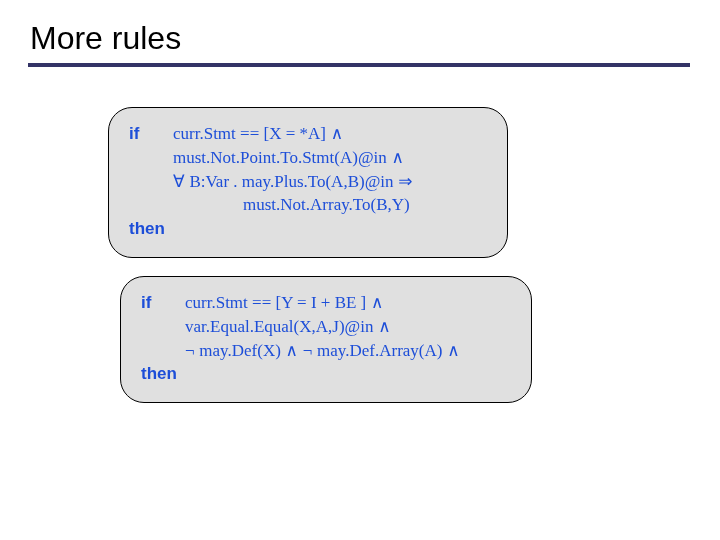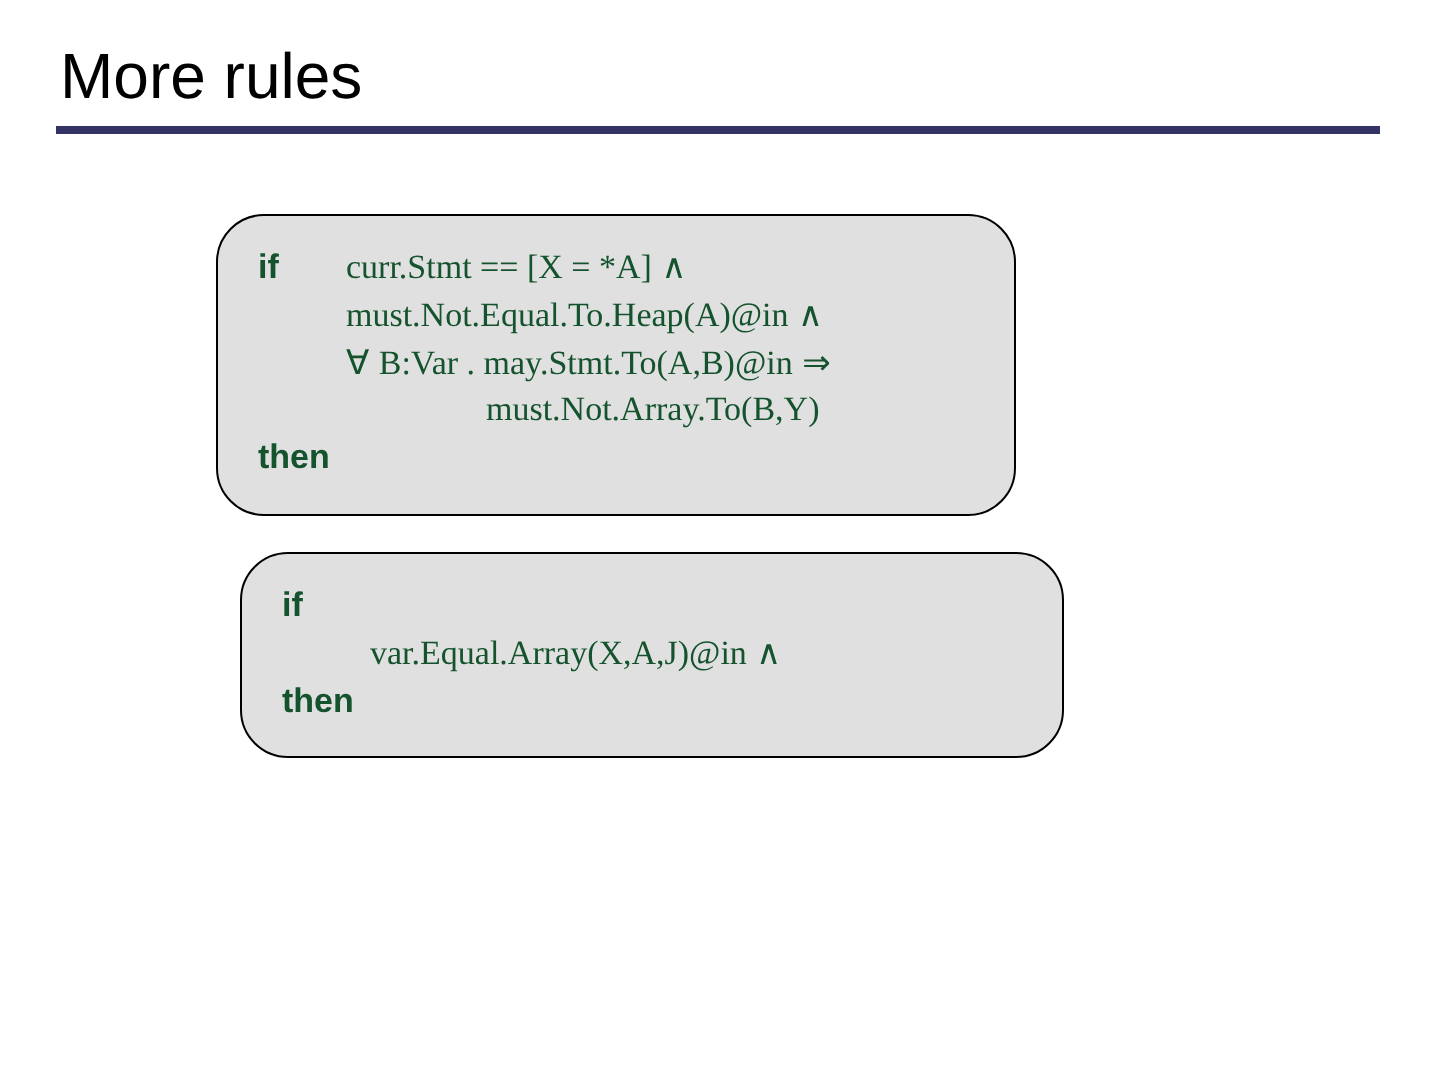--- a/index.html
+++ b/index.html
@@ -26,21 +26,21 @@
     background: #333366;
     width: 662px;
     margin-left: 0;
   }
   .card {
     background: #e0e0e0;
     border: 1.5px solid #000;
     border-radius: 24px;
     padding: 14px 20px 16px 20px;
     width: 400px;
-    color: #14532d;
+    color: #1d4ed8;
     font-size: 17px;
     line-height: 1.4;
     margin-left: 80px;
   }
   .card-1 { margin-top: 40px; }
   .card-2 { margin-top: 18px; margin-left: 92px; width: 412px; }
   .kw { font-weight: 700; font-style: normal; font-family: Arial, sans-serif; }
   .pred { font-family: "Times New Roman", Times, serif; }
   .sym { font-family: "Times New Roman", Times, serif; font-style: normal; }
   .row { display: flex; }
@@ -60,51 +60,66 @@
     <div class="row">
       <div class="ifcol"><span class="kw">if</span></div>
       <div class="body">
         <span class="pred">curr.Stmt == </span><span class="sym">[X = *A]</span>
         <span class="sym">∧</span>
       </div>
     </div>
     <div class="row">
       <div class="ifcol"></div>
       <div class="body">
-        <span class="pred">must.Not.Equal.To.Heap(A)@in</span>
+        <span class="pred">must.Not.Point.To.Stmt(A)@in</span>
         <span class="sym">∧</span>
       </div>
     </div>
     <div class="row">
       <div class="ifcol"></div>
       <div class="body">
         <span class="sym">∀</span>
-        <span class="pred">B:Var . may.Stmt.To(A,B)@in</span>
+        <span class="pred">B:Var . may.Plus.To(A,B)@in</span>
         <span class="sym">⇒</span>
       </div>
     </div>
     <div class="row">
       <div class="ifcol"></div>
       <div class="body indent2">
         <span class="pred">must.Not.Array.To(B,Y)</span>
       </div>
     </div>
     <div class="row">
       <div class="ifcol" style="width:52px;flex:0 0 52px;"><span class="kw">then</span></div>
     </div>
   </div>
 
   <div class="card card-2">
     <div class="row">
       <div class="ifcol"><span class="kw">if</span></div>
+      <div class="body">
+        <span class="pred">curr.Stmt == </span><span class="sym">[Y = I + BE ]</span>
+        <span class="sym">∧</span>
+      </div>
     </div>
     <div class="row">
       <div class="ifcol"></div>
       <div class="body">
-        <span class="pred">var.Equal.Array(X,A,J)@in</span>
+        <span class="pred">var.Equal.Equal(X,A,J)@in</span>
+        <span class="sym">∧</span>
+      </div>
+    </div>
+    <div class="row">
+      <div class="ifcol"></div>
+      <div class="body">
+        <span class="sym">¬</span>
+        <span class="pred">may.Def(X)</span>
+        <span class="sym">∧</span>
+        <span class="sym">¬</span>
+        <span class="pred">may.Def.Array(A)</span>
         <span class="sym">∧</span>
       </div>
     </div>
     <div class="row">
       <div class="ifcol"></div>
     </div>
     <div class="row">
       <div class="ifcol" style="width:52px;flex:0 0 52px;"><span class="kw">then</span></div>
     </div>
   </div>

